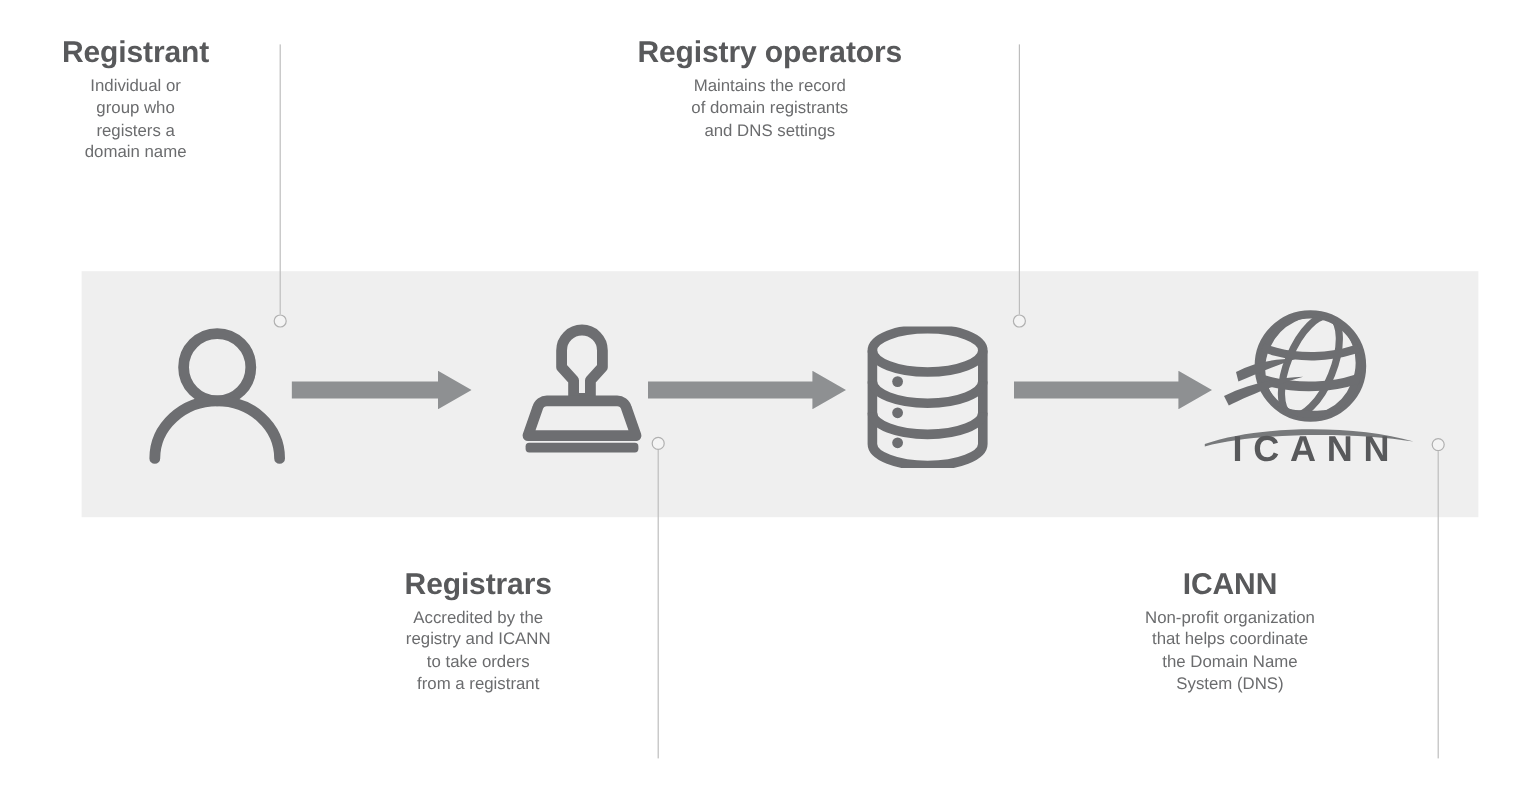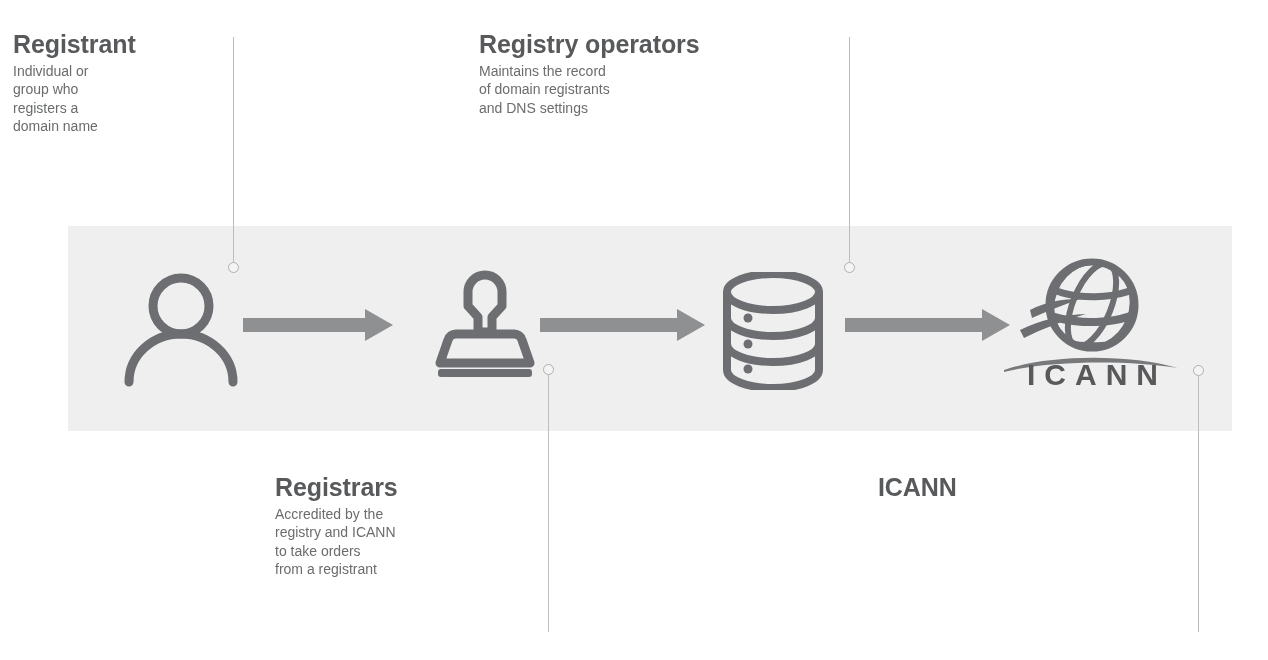--- a/index.html
+++ b/index.html
@@ -45,21 +45,21 @@
     border-radius: 50%;
     background: #f4f4f4;
     box-sizing: border-box;
   }
 
   
   .label-block {
     position: absolute;
     line-height: 1.30;
   }
-  .label-block.align-right { text-align: left; }
+  .label-block.align-right { text-align: center; }
   .label-title {
     font-size: 25px;
     font-weight: bold;
     color: #58595b;
     letter-spacing: -0.1px;
     margin-bottom: 1px;
   }
   .label-desc {
     font-size: 14px;
     font-weight: normal;
@@ -199,15 +199,19 @@
   <div class="label-block align-right" style="left:275px; top:471px; width:247px;">
     <div class="label-title">Registrars</div>
     <div class="label-desc">Accredited by the
 registry and ICANN
 to take orders
 from a registrant</div>
   </div>
 
   <div class="label-block align-right" style="left:878px; top:471px; width:294px;">
     <div class="label-title">ICANN</div>
+    <div class="label-desc">Non-profit organization
+that helps coordinate
+the Domain Name
+System (DNS)</div>
   </div>
 
 </div>
 
 </body></html>

